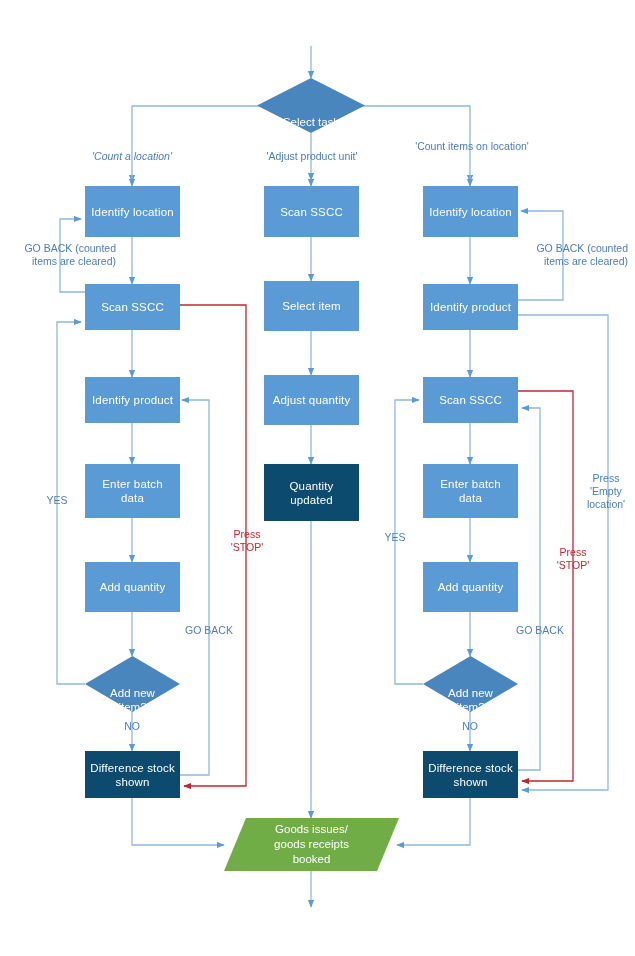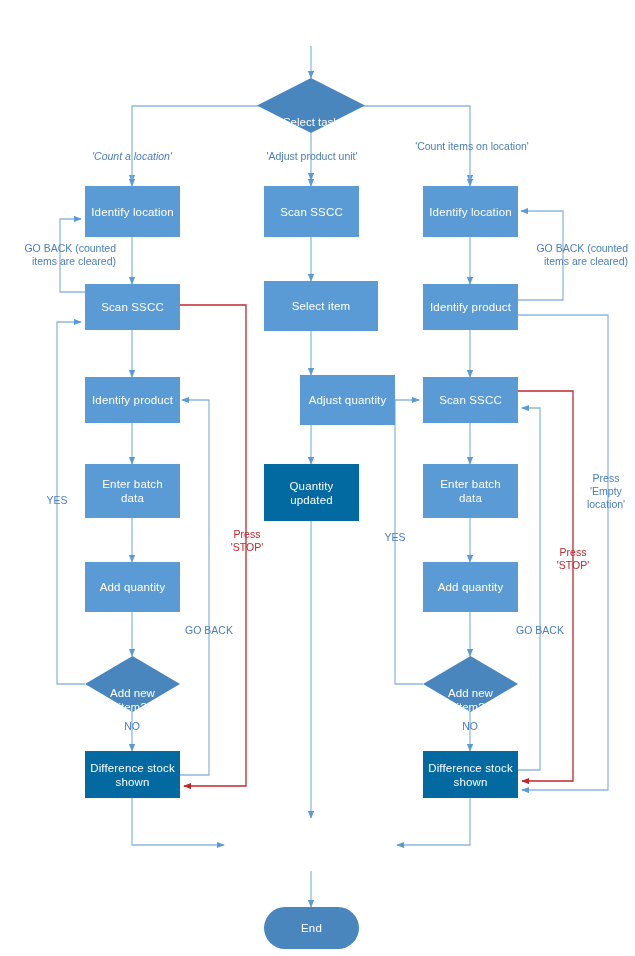--- a/index.html
+++ b/index.html
@@ -5,21 +5,21 @@
   html,body{margin:0;padding:0;background:#ffffff;}
   body{width:635px;height:956px;position:relative;overflow:hidden;
        font-family:"Liberation Sans","DejaVu Sans",sans-serif;}
   #canvas{position:absolute;left:0;top:0;width:635px;height:956px;}
   svg.layer{position:absolute;left:0;top:0;width:635px;height:956px;}
   .node{position:absolute;box-sizing:border-box;display:flex;align-items:center;
         justify-content:center;text-align:center;color:#ffffff;font-size:11.5px;
         line-height:14px;letter-spacing:.15px;}
   .proc{background:#5B9BD5;}
   .term{background:#4A86BE;border-radius:22px;}
-  .data{background:#0369a1;}
+  .data{background:#0c4a6e;}
   .diamond-wrap{position:absolute;}
   .diamond-wrap svg{position:absolute;left:0;top:0;}
   .diamond-label{position:absolute;left:0;top:16px;width:100%;height:100%;
         display:flex;align-items:center;justify-content:center;color:#fff;
         font-size:11.5px;line-height:14px;text-align:center;}
   .para-wrap{position:absolute;}
   .para-wrap svg{position:absolute;left:0;top:0;}
   .para-label{position:absolute;left:0;top:0;width:100%;height:100%;
         display:flex;align-items:center;justify-content:center;color:#fff;
         font-size:11.5px;line-height:15px;text-align:center;}
@@ -152,22 +152,22 @@
 
   <div class="elab lft" style="left: 4px; top: 242px; width: 112px; white-space: pre-line;">GO BACK (counted
 items are cleared)</div>
   <div class="elab" style="left:38px;top:494px;width:38px;">YES</div>
   <div class="elab" style="left:113px;top:720px;width:38px;">NO</div>
   <div class="elab" style="left:177px;top:624px;width:64px;">GO BACK</div>
   <div class="elab red" style="left: 221px; top: 528px; width: 52px; white-space: pre-line;">Press
 'STOP'</div>
 
   <div class="node proc" style="left:264px;top:186px;width:95px;height:51px;">Scan SSCC</div>
-  <div class="node proc" style="left:264px;top:281px;width:114px;height:50px;">Select  item</div>
-  <div class="node proc" style="left:264px;top:375px;width:95px;height:50px;margin-left:36px;">Adjust quantity</div>
+  <div class="node proc" style="left:264px;top:281px;width:95px;height:50px;">Select  item</div>
+  <div class="node proc" style="left:264px;top:375px;width:95px;height:50px;">Adjust quantity</div>
   <div class="node data" style="left: 264px; top: 464px; width: 95px; height: 57px; white-space: pre-line;">Quantity
 updated</div>
 
   <div class="node proc" style="left:423px;top:186px;width:95px;height:51px;">Identify location</div>
   <div class="node proc" style="left:423px;top:284px;width:95px;height:46px;">Identify product</div>
   <div class="node proc" style="left:423px;top:377px;width:95px;height:46px;">Scan SSCC</div>
   <div class="node proc" style="left: 423px; top: 464px; width: 95px; height: 54px; white-space: pre-line;">Enter batch
 data</div>
   <div class="node proc" style="left:423px;top:562px;width:95px;height:50px;">Add quantity</div>
 
@@ -186,16 +186,23 @@
 items are cleared)</div>
   <div class="elab" style="left:376px;top:531px;width:38px;">YES</div>
   <div class="elab" style="left:451px;top:720px;width:38px;">NO</div>
   <div class="elab" style="left:508px;top:624px;width:64px;">GO BACK</div>
   <div class="elab red" style="left: 547px; top: 546px; width: 52px; white-space: pre-line;">Press
 'STOP'</div>
   <div class="elab" style="left: 578px; top: 472px; width: 56px; white-space: pre-line;">Press
 'Empty
 location'</div>
 
-
-  <div class="node term" style="left:264px;top:907px;width:95px;height:42px;">End</div>
+  <div class="para-wrap" style="left:224px;top:818px;width:175px;height:53px;">
+    <svg width="175" height="53" viewBox="0 0 175 53">
+      <polygon points="22,0 175,0 153,53 0,53" fill="#70AD47"></polygon>
+    </svg>
+    <div class="para-label" style="white-space: pre-line;">Goods issues/
+goods receipts
+booked</div>
+  </div>
+
 
 </div>
 
 </body></html>

